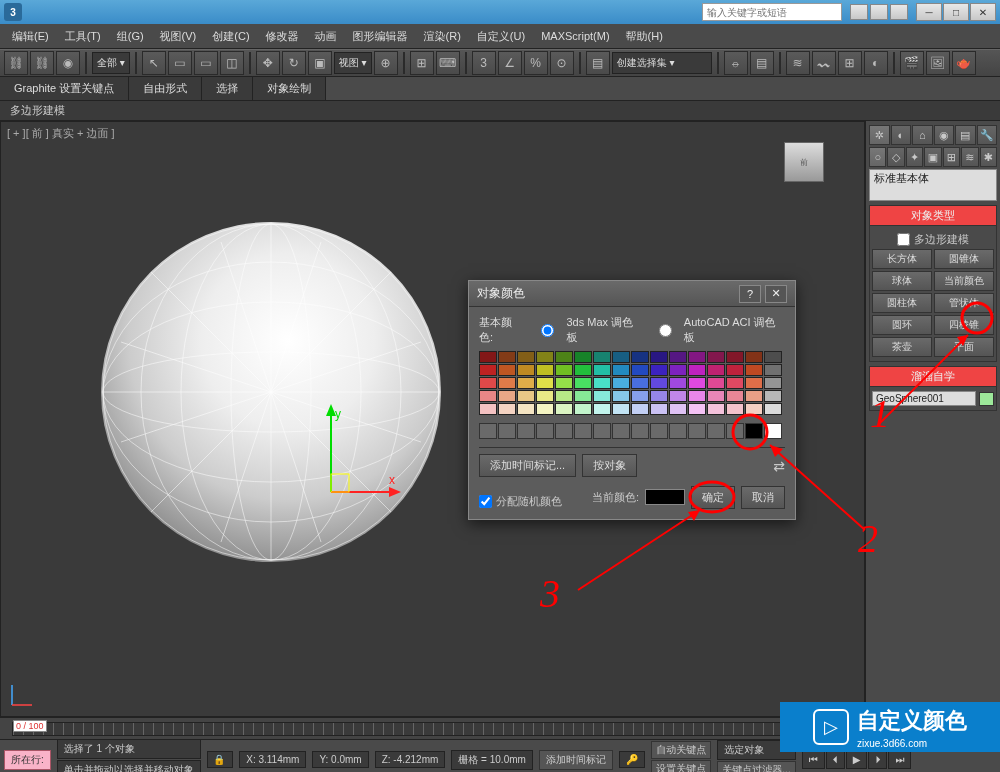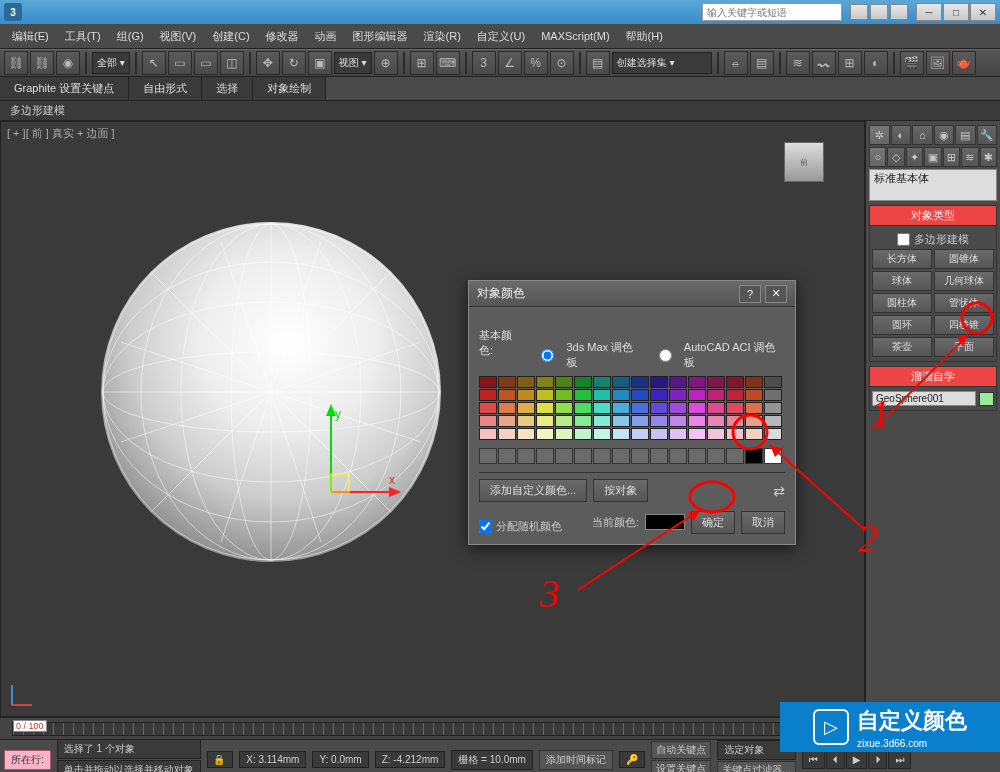--- a/index.html
+++ b/index.html
@@ -55,21 +55,21 @@
 .rollout input[type=text] { width: 100%; background: #ddd; color: #222; border: 1px solid #888; font-size: 10px; padding: 1px 3px; }
 .colorswatch { width: 18px; height: 14px; background: #9de89a; border: 1px solid #333; display:inline-block;vertical-align:middle;}
 
 
 .dialog { position: absolute; top: 280px; left: 468px; width: 328px; background: #5c5c5c; border: 1px solid #888; box-shadow: 0 4px 14px rgba(0,0,0,.6); }
 .dialog .dtitle { height: 26px; background: linear-gradient(#6a6a6a,#555); display: flex; align-items: center; padding: 0 8px; color: #eee; font-size: 12px; border-bottom:1px solid #333;}
 .dialog .dtitle .dctrl { margin-left:auto; display:flex; gap:4px;}
 .dialog .dtitle .dctrl div { width:22px;height:18px;background:#555;border:1px solid #888;display:flex;align-items:center;justify-content:center;font-size:11px;}
 .dialog .dbody { padding: 8px 10px 10px; }
 .dialog .radrow { display:flex; align-items:center; gap:16px; color:#ddd; font-size:11px; margin-bottom:6px;}
-.dialog .radrow label { display:flex; align-items:center; gap:12px;margin-top:25px;}
+.dialog .radrow label { display:flex; align-items:center; gap:12px;}
 .palette { display:grid; grid-template-columns: repeat(16, 18px); gap:1px; margin-bottom:8px;}
 .palette div { height: 12px; border:1px solid #222; }
 .custrow { display:grid; grid-template-columns: repeat(16, 18px); gap:1px; margin-bottom:8px; }
 .custrow div { height: 16px; background:#6a6a6a; border:1px solid #333; }
 .dialog .dsep { height:1px; background:#333; margin:6px 0;}
 .dialog .dbtns { display:flex; align-items:center; gap:6px; }
 .dialog button { background:linear-gradient(#6a6a6a,#555); border:1px solid #333; color:#ddd; font-size:11px; padding:3px 10px; }
 .dialog .swatchbig { width:40px; height:16px; background:#000; border:1px solid #888; display:inline-block; vertical-align:middle;}
 
 
@@ -239,21 +239,21 @@
       <div class="rhead">对象类型</div>
       <div class="rbody">
         <div class="chk">
             <input type="checkbox" style="">
             <span>多边形建模</span>
           </div>
         <div class="btngrid">
           <button>长方体</button>
           <button>圆锥体</button>
           <button>球体</button>
-          <button>几何球体</button>
+          <button>当前颜色</button>
           <button>圆柱体</button>
           <button>管状体</button>
           <button>圆环</button>
           <button>四棱锥</button>
           <button>茶壶</button>
           <button>平面</button>
         </div>
       </div>
     </div>
     <div class="rollout">
@@ -381,21 +381,21 @@
         <div></div>
         <div></div>
         <div></div>
         <div></div>
         <div></div>
         <div style="background: rgb(0, 0, 0);"></div>
         <div style="background: rgb(255, 255, 255);"></div>
       </div>
     <div class="dsep"></div>
     <div class="dbtns" style="margin-bottom:8px;">
-      <button>添加自定义颜色...</button>
+      <button>添加时间标记...</button>
       <button>按对象</button>
       <div style="flex:1"></div>
       <div style="font-size:14px;">⇄</div>
     </div>
     <div class="dbtns">
       <label style="display:flex;align-items:center;gap:4px;margin-top:9px;">
           <input type="checkbox" checked="" style="">
           <span>分配随机颜色</span>
         </label>
       <div style="flex:1"></div>

